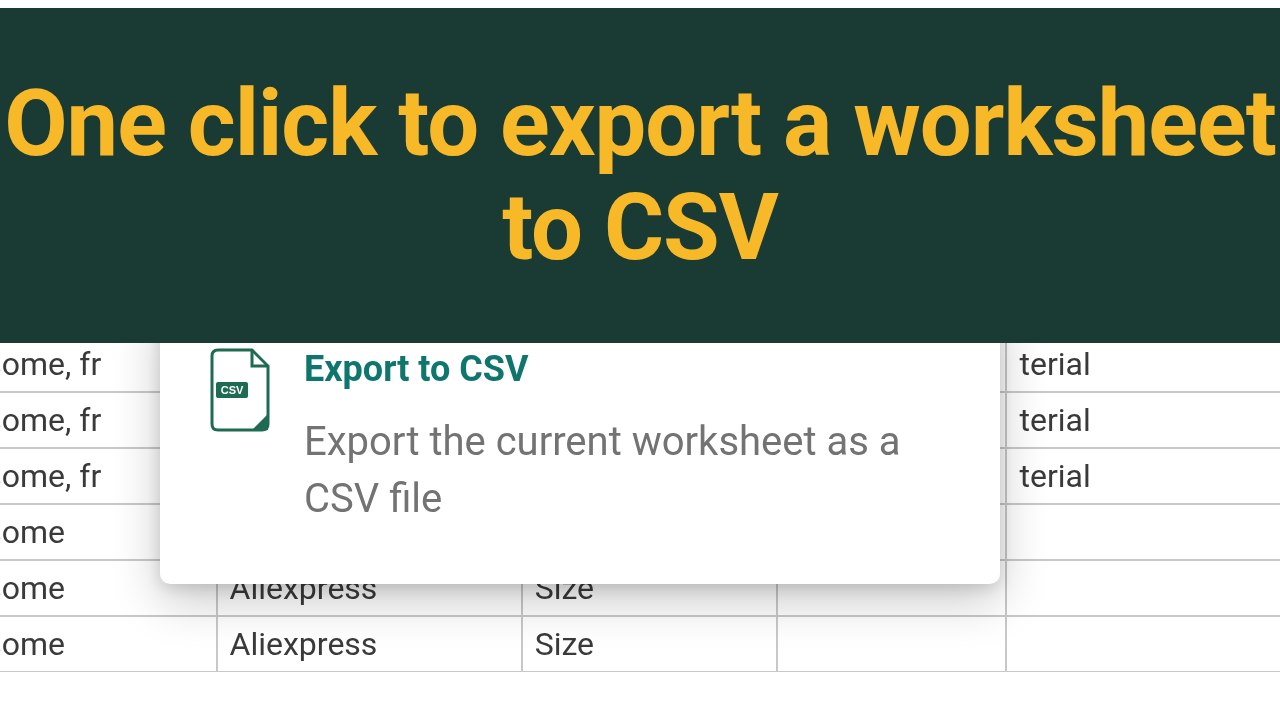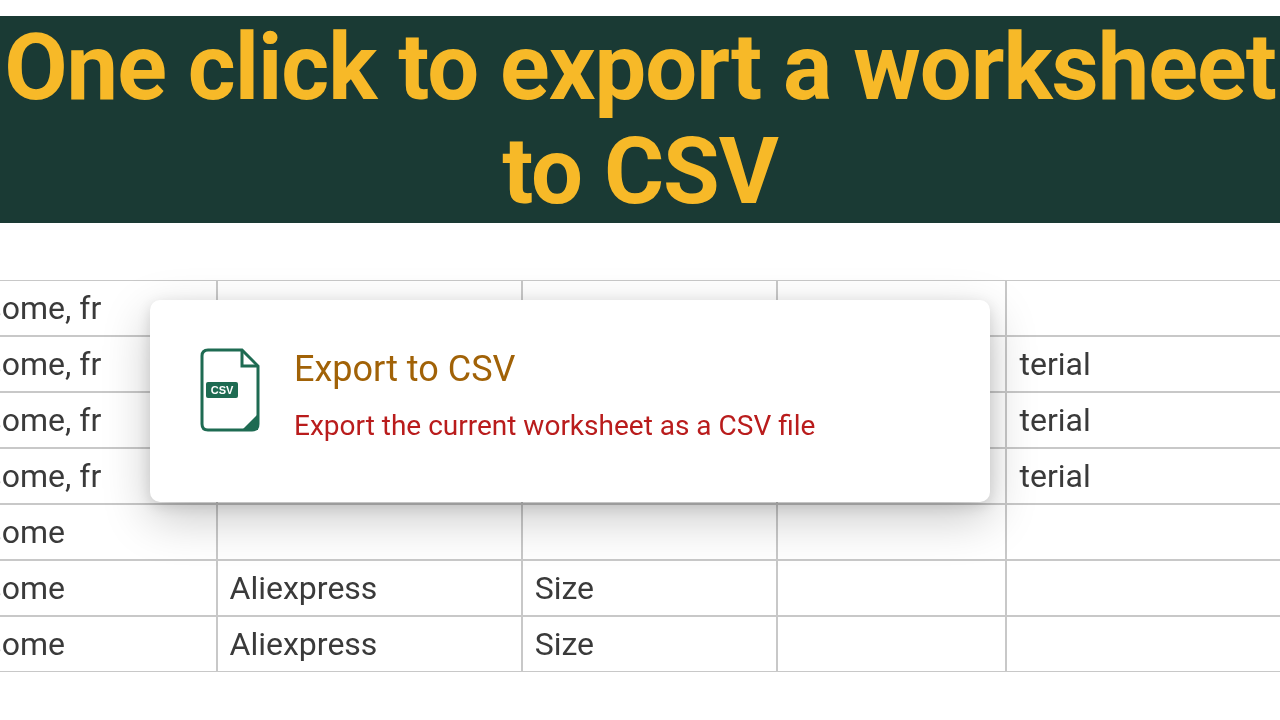--- a/index.html
+++ b/index.html
@@ -10,24 +10,24 @@
     body {
       width: 1280px;
       height: 720px;
       font-family: -apple-system, BlinkMacSystemFont, "Segoe UI", Roboto, sans-serif;
       background: #fff;
       overflow: hidden;
       position: relative;
     }
     .header-banner {
       position: absolute;
-      top: 16px;
+      top: 8px;
       left: 0;
       width: 1280px;
-      height: 207px;
+      height: 335px;
       background: #1a3a34;
       display: flex;
       align-items: center;
       justify-content: center;
       z-index: 10;
     }
     .header-text {
       color: #f7b928;
       font-size: 92px;
       font-weight: 700;
@@ -57,21 +57,21 @@
       overflow: hidden;
     }
     .col-a { width: 290px; }
     .col-b { width: 320px; }
     .col-c { width: 268px; }
     .col-d { width: 240px; }
     .col-e { width: 350px; }
     .popup-card {
       position: absolute;
       top: 300px;
-      left: 150px;
+      left: 160px;
       width: 840px;
       background: #fff;
       border-radius: 10px;
       box-shadow: 0 16px 48px rgba(0,0,0,0.22), 0 4px 14px rgba(0,0,0,0.12);
       padding: 48px 50px 56px 50px;
       display: flex;
       gap: 32px;
       z-index: 8;
     }
     .csv-icon {
@@ -82,27 +82,27 @@
     }
     .csv-icon svg {
       width: 62px;
       height: 84px;
     }
     .popup-content {
       flex: 1;
     }
     .popup-title {
       font-size: 36px;
-      font-weight: 400;
-      color: #a16207;
-      margin-bottom: 16px;
+      font-weight: 700;
+      color: #0f766e;
+      margin-bottom: 24px;
     }
     .popup-desc {
-      font-size: 28px;
-      color: #b91c1c;
+      font-size: 40px;
+      color: #737373;
       line-height: 1.42;
       font-weight: 400;
     }
   </style>
 </head>
 <body>
 
 <div class="header-banner">
   <div class="header-text">One click to export a worksheet to CSV</div>
 </div>

